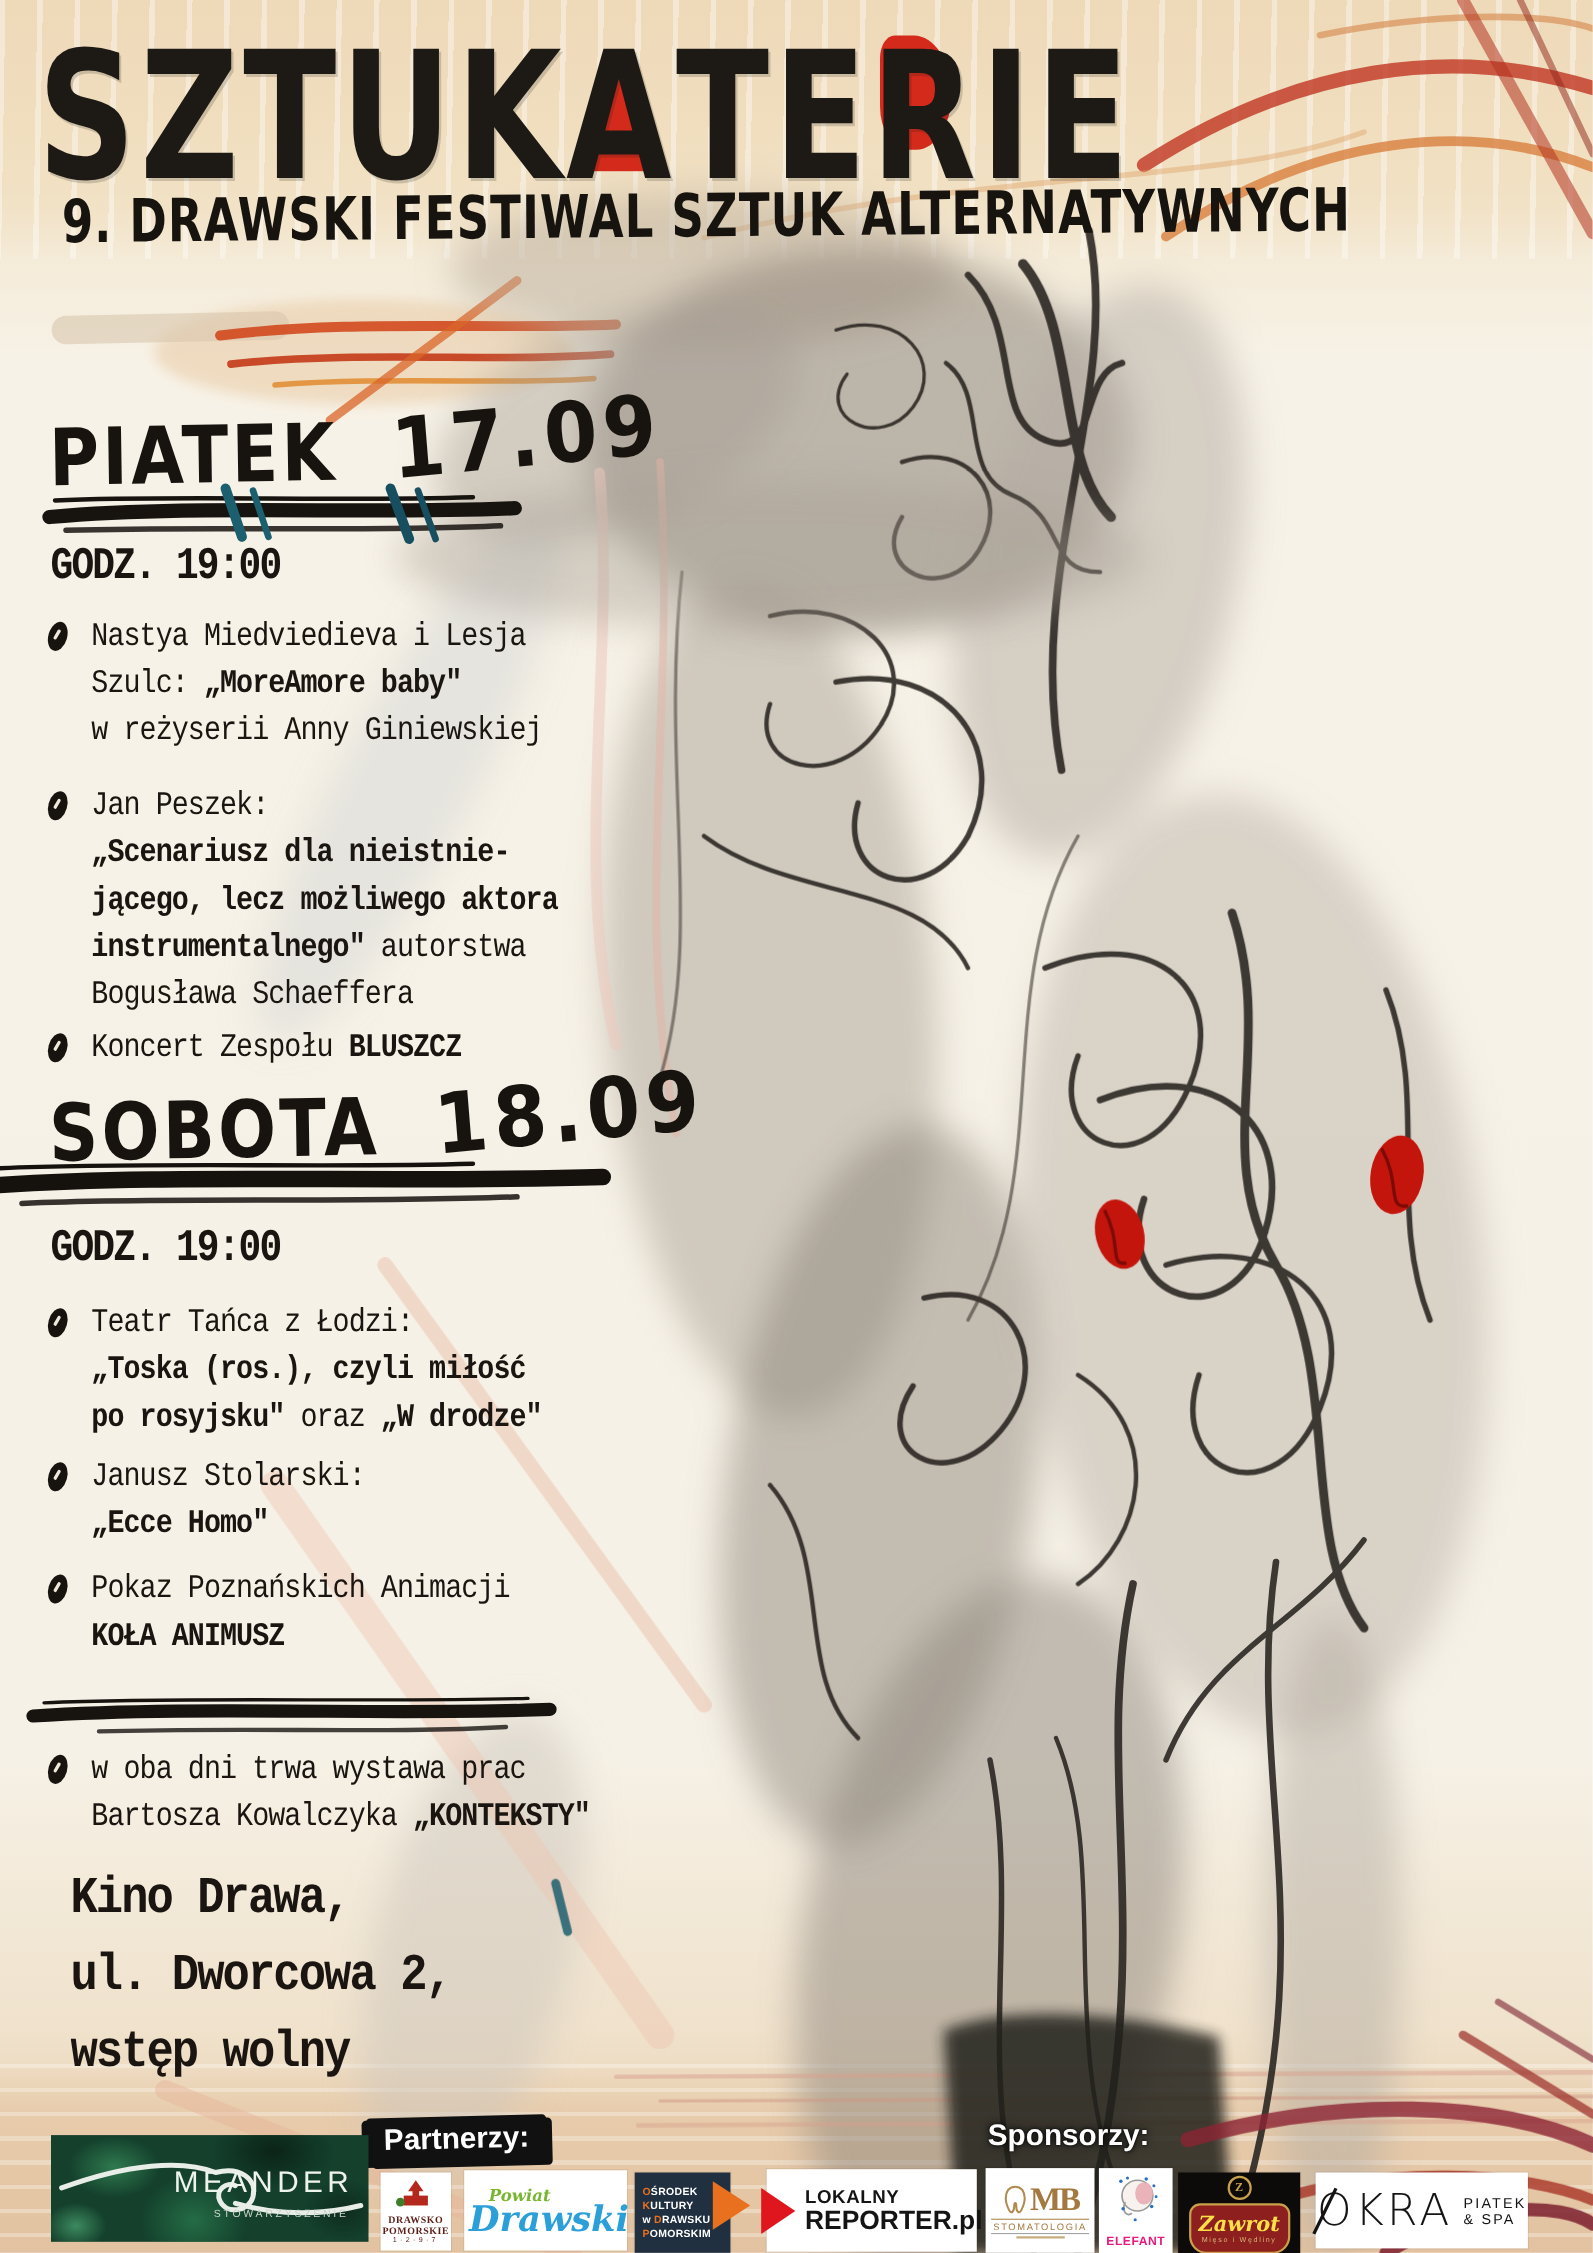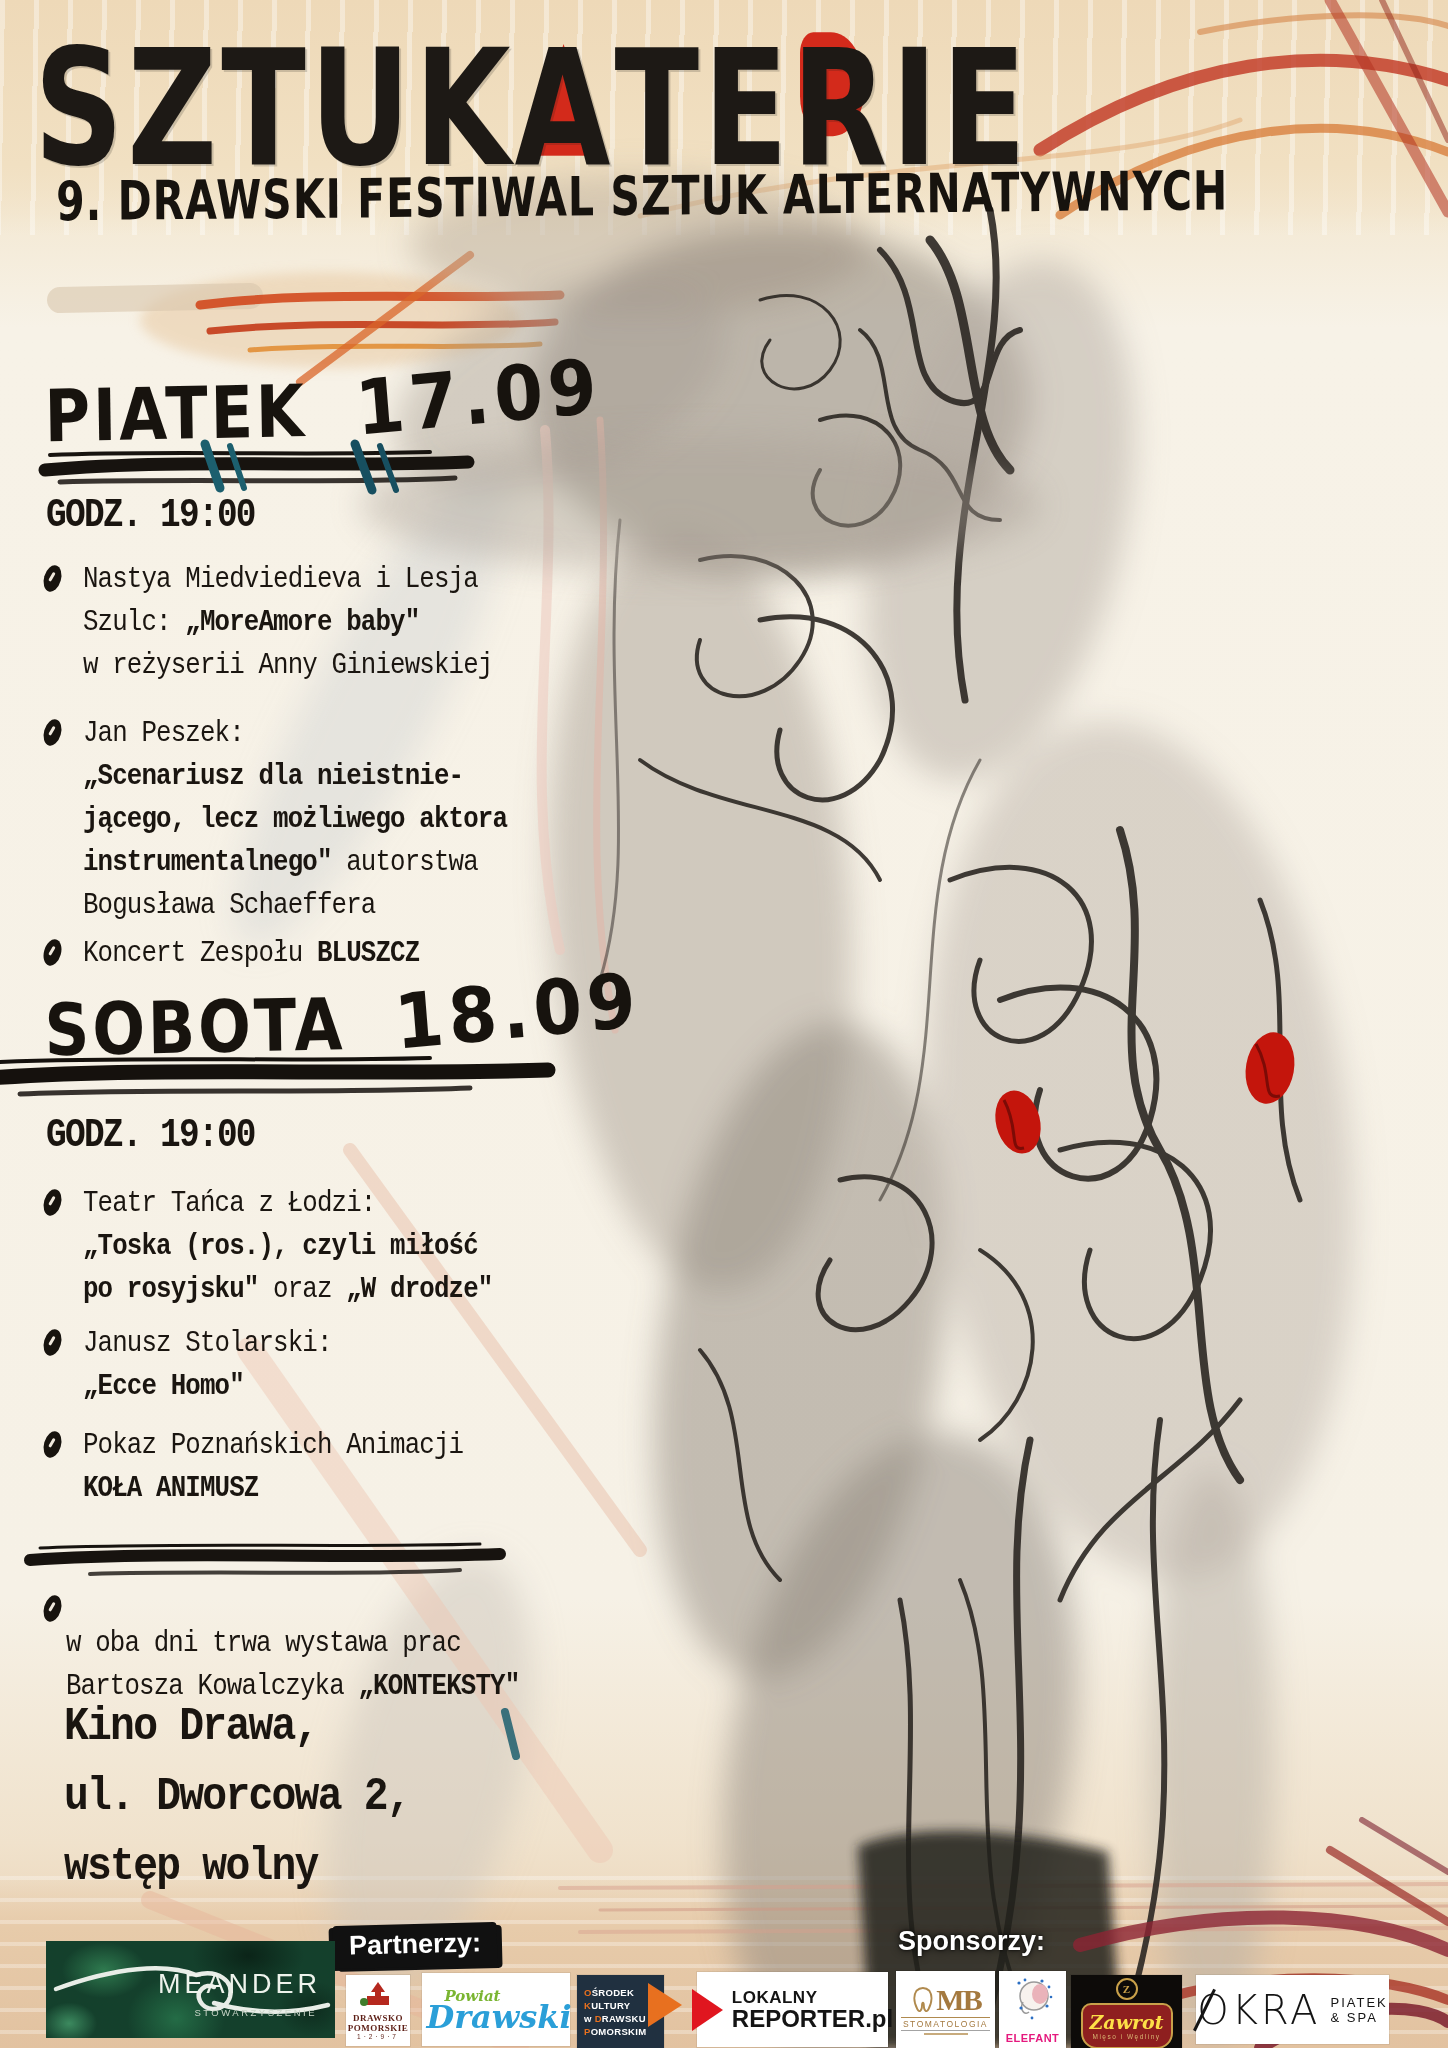--- a/index.html
+++ b/index.html
@@ -335,21 +335,21 @@
   <div class="bullet-item" style="top:1424px;">
     <span class="bullet">
         <i></i>
       </span>
     <div class="btext mono">
       <div>Pokaz Poznańskich Animacji</div>
       <div><b>KOŁA ANIMUSZ</b></div>
     </div>
   </div>
 
-  <div class="bullet-item" style="top:1588px;flex-direction:column;">
+  <div class="bullet-item" style="top:1588px;">
     <span class="bullet">
         <i></i>
       </span>
     <div class="btext mono">
       <div>w oba dni trwa wystawa prac</div>
       <div><span>Bartosza Kowalczyka </span><b>„KONTEKSTY"</b></div>
     </div>
   </div>
 
   <div class="venue mono">

